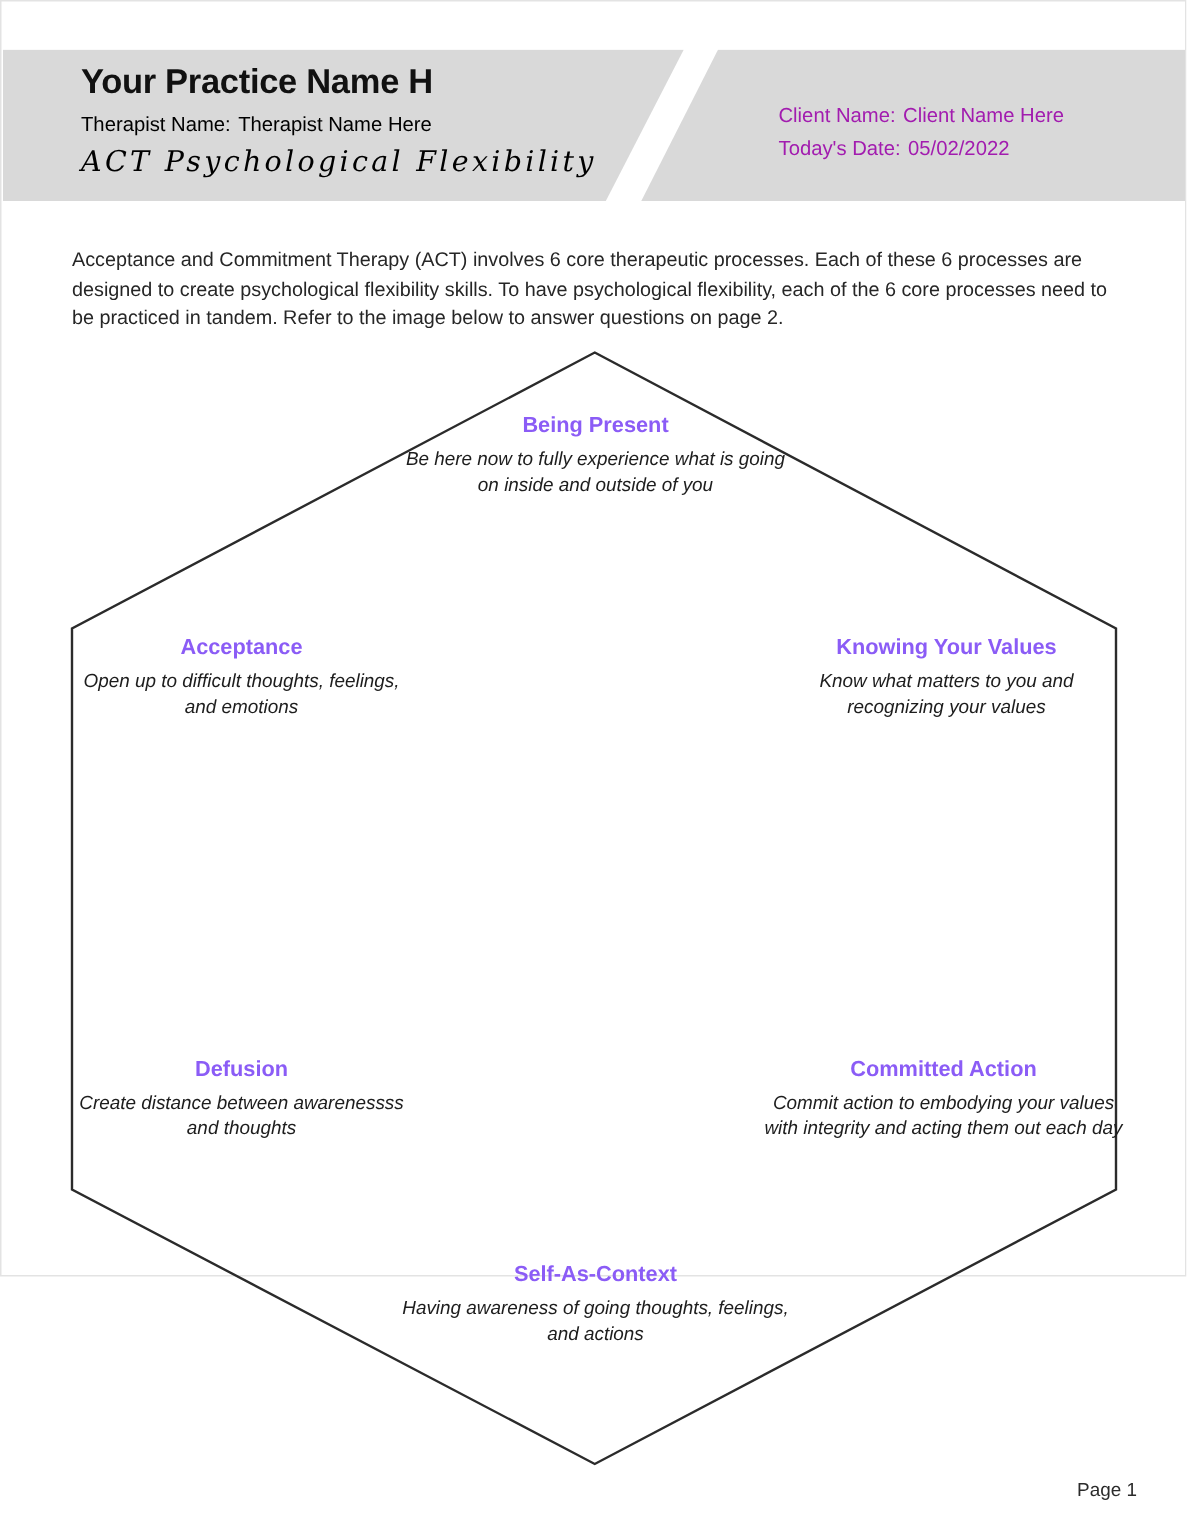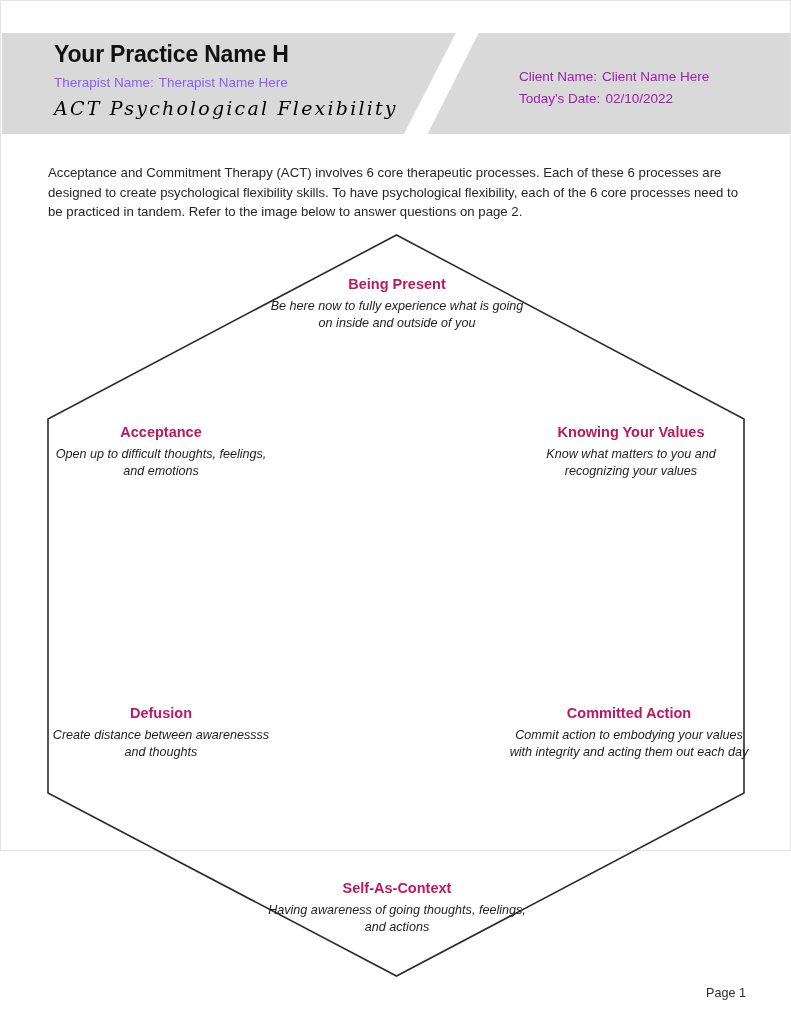--- a/index.html
+++ b/index.html
@@ -59,21 +59,21 @@
     font-weight: bold;
     letter-spacing: -0.2px;
     line-height: 30px;
     margin: 0;
     color: #111111;
   }
   .therapist-line {
     font-size: 13.5px;
     line-height: 20px;
     margin-top: 4px;
-    color: #8b5cf6;
+    color: #000000;
   }
   .therapist-line .lbl { }
   .therapist-line .val { margin-left: 5px; }
 
   #doc-subtitle {
     font-family: "DejaVu Serif", serif;
     font-style: italic;
     font-size: 19px;
     letter-spacing: 2.2px;
     line-height: 26px;
@@ -122,47 +122,48 @@
   }
 
   .node {
     position: absolute;
     text-align: center;
   }
   .node .title {
     font-size: 14.5px;
     font-weight: bold;
     line-height: 20px;
-    color: #be185d;
+    color: #8b5cf6;
     white-space: nowrap;
   }
   .node .desc {
     font-size: 12.6px;
     font-style: italic;
     line-height: 17px;
     margin-top: 4px;
     color: #1d1d1d;
   }
 
   #node-being-present { left: 268px; top: 273px; width: 256px; }
   #node-acceptance    { left: 48px;  top: 421px; width: 224px; }
   #node-values        { left: 512px; top: 421px; width: 236px; }
   #node-defusion      { left: 48px;  top: 702px; width: 224px; }
   #node-committed     { left: 508px; top: 702px; width: 240px; }
-  #node-self-context  { left: 262px; top: 839px; width: 268px; margin-top: 38px; }
+  #node-self-context  { left: 262px; top: 839px; width: 268px; }
 
   
   #footer {
     position: absolute;
     left: 0;
     top: 985px;
     width: 745px;
     text-align: right;
     font-size: 12.6px;
     color: #2b2b2b;
+    padding-left: 12px;
   }
 </style>
 </head>
 <body>
 
 <div id="page">
 
   <div id="header">
     <div class="band band-left"></div>
     <div class="band band-right"></div>
@@ -173,21 +174,21 @@
         <span class="lbl">Therapist Name:</span><span class="val">Therapist Name Here</span>
       </div>
       <div id="doc-subtitle">ACT Psychological Flexibility</div>
     </div>
 
     <div class="header-right-text">
       <div class="hr-line">
         <span class="lbl">Client Name:</span><span class="val">Client Name Here</span>
       </div>
       <div class="hr-line">
-        <span class="lbl">Today's Date:</span><span class="val">02/10/2022</span>
+        <span class="lbl">Today's Date:</span><span class="val">05/02/2022</span>
       </div>
     </div>
   </div>
 
   <p id="intro">Acceptance and Commitment Therapy (ACT) involves 6 core therapeutic processes. Each of these 6 processes are designed to create psychological flexibility skills. To have psychological flexibility, each of the 6 core processes need to be practiced in tandem. Refer to the image below to answer questions on page 2.</p>
 
   <div id="hex-wrap">
     <svg id="hex-svg" width="791" height="1024" viewBox="0 0 791 1024">
       <polygon points="395.5,234 743,418 743,792 395.5,975 47,792 47,418" fill="none" stroke="#2b2b2b" stroke-width="1.6" stroke-linejoin="miter"></polygon>
     </svg>

